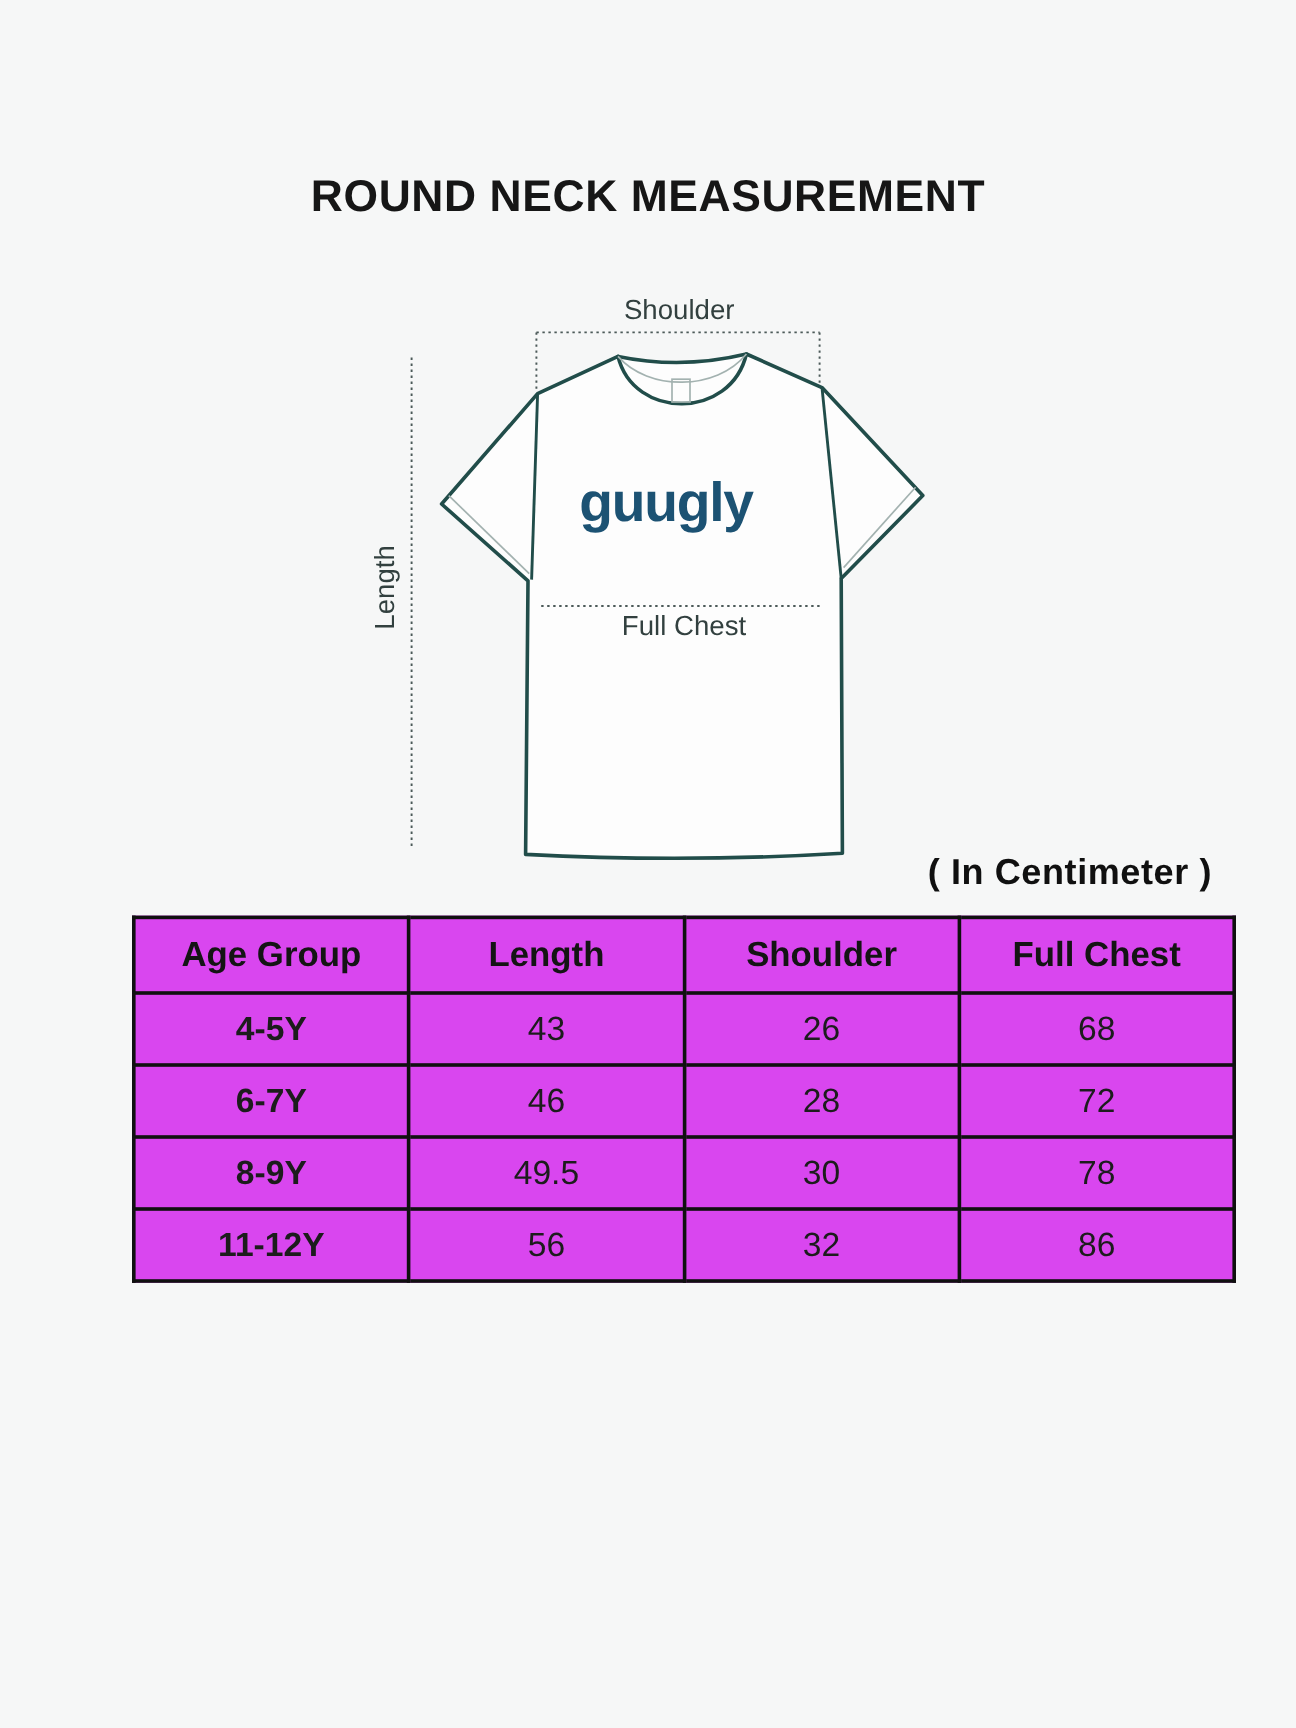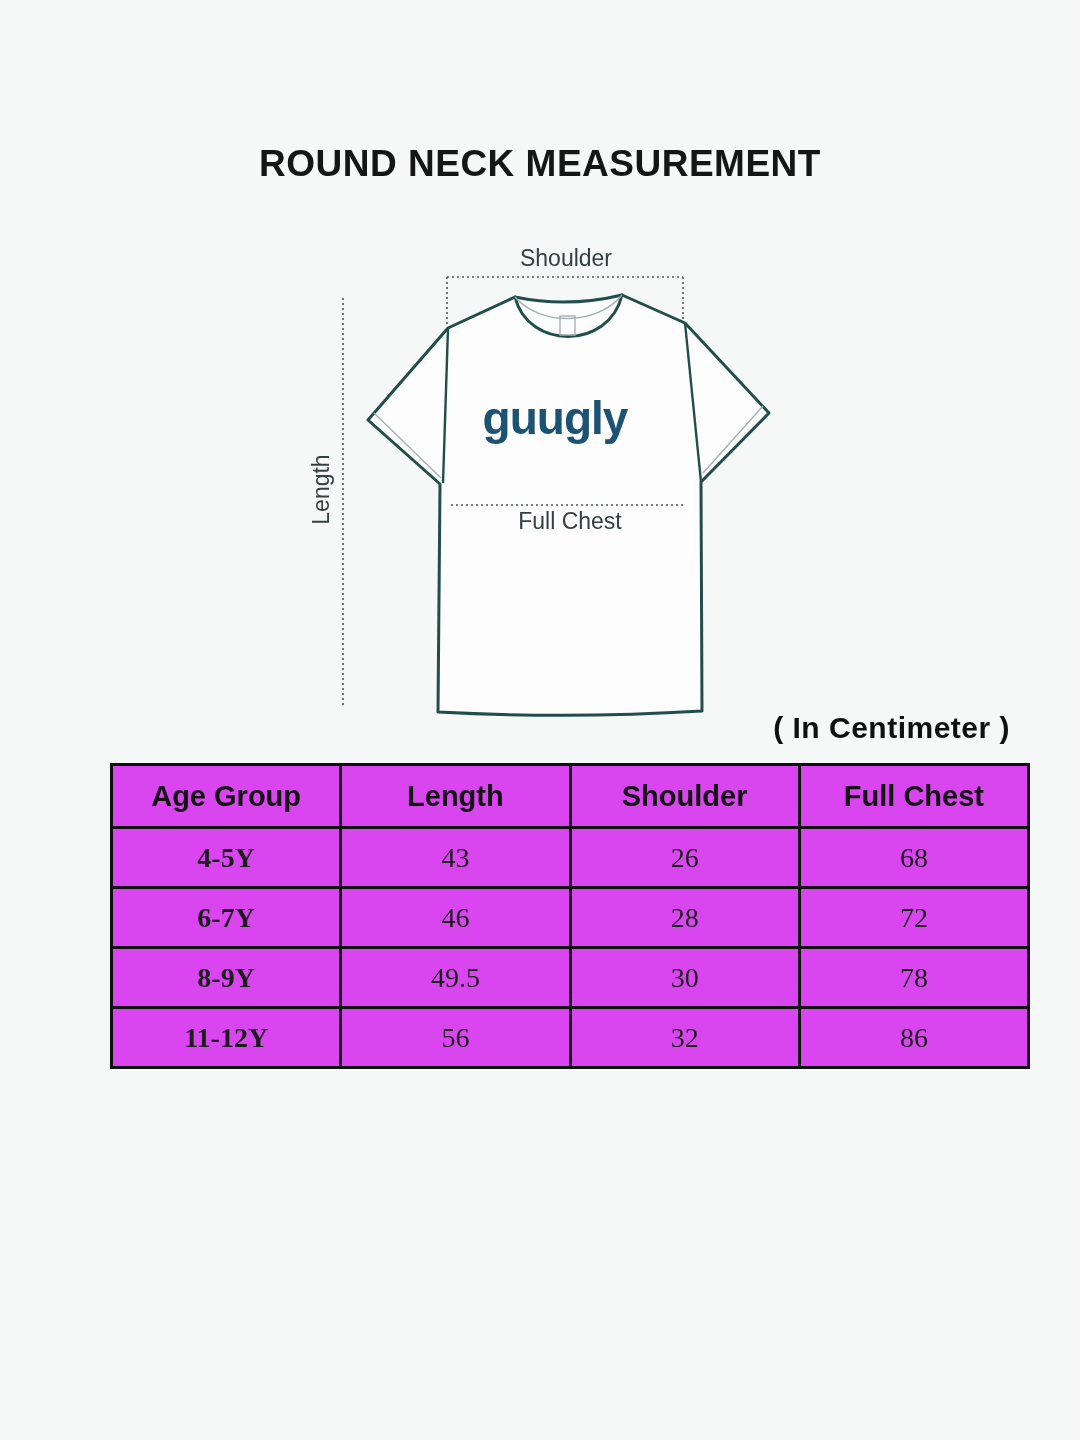--- a/index.html
+++ b/index.html
@@ -41,21 +41,21 @@
   }
   table.size-table {
     position:absolute; top:763px; left:85px; width:920px;
     border-collapse:collapse; background:#d946ef; table-layout:fixed;margin-left:25px;
   }
   .size-table th, .size-table td {
     border:3px solid #101010; text-align:center; vertical-align:middle;
     padding:0;
   }
   .size-table th { height:60px; font-size:29px; font-weight:700; color:#141414; }
-  .size-table td { height:57px; font-size:28px; font-weight:400; color:#1c1c1c;font-family:Liberation Serif, serif; }
+  .size-table td { height:57px; font-size:28px; font-weight:400; color:#1c1c1c; }
   .size-table td.age { font-weight:700; }
 </style>
 </head>
 <body>
 
 <div class="canvas">
 
   <div class="title">ROUND NECK MEASUREMENT</div>
 
   <svg class="svg-overlay" viewBox="0 0 1080 1440" aria-hidden="true">

